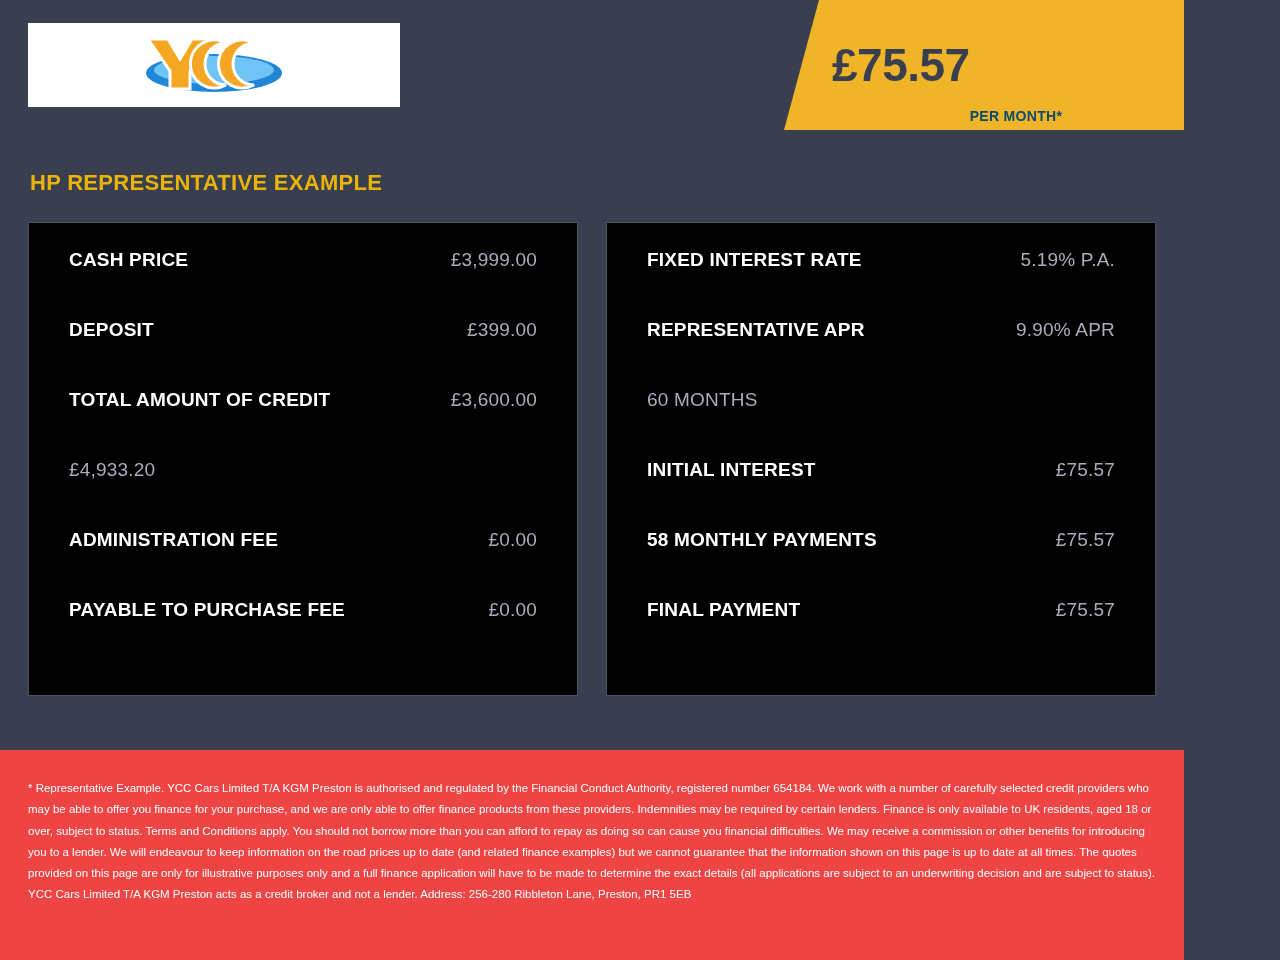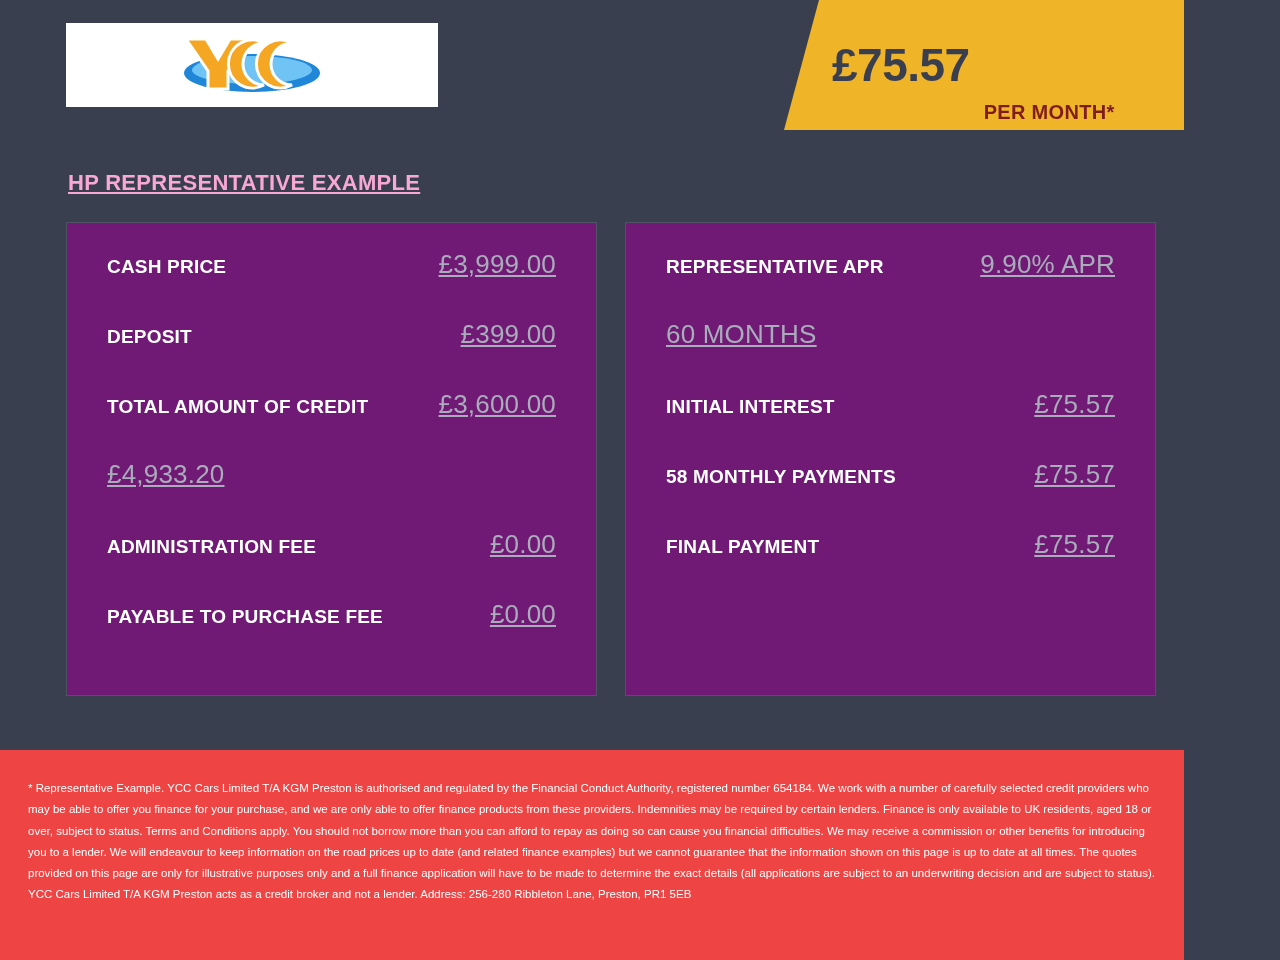--- a/index.html
+++ b/index.html
@@ -9,21 +9,20 @@
     background: #3a3f50;
     font-family: "Liberation Sans", sans-serif;
     overflow: hidden;
   }
 
   .page {
     position: relative;
     width: 1184px;
     height: 960px;
     background: #3a3f50;
-    padding-left: 38px;
   }
 
   
   .header {
     position: relative;
     height: 130px;
     background: #3a3f50;
     overflow: hidden;
   }
 
@@ -59,81 +58,78 @@
   }
 
   .price-amount {
     font-size: 46px;
     font-weight: bold;
     color: #3a3f50;
     letter-spacing: -0.5px;
     line-height: 1;
   }
   .price-suffix {
-    font-size: 20px;
-    font-weight: bold;
-    color: #7f1d1d;
-    margin-left: 14px;
+    font-size: 14px;
+    font-weight: bold;
+    color: #0c4a6e;
     letter-spacing: 0.3px;
     align-self: flex-end;
     padding-bottom: 6px;
   }
 
   
   .body-wrap {
     padding: 0 28px;
     background: #3a3f50;
   }
 
   .section-title {
     font-size: 22px;
     font-weight: bold;
-    color: #f9a8d4;
+    color: #eab308;
     letter-spacing: 0.3px;
     padding-top: 40px;
     padding-bottom: 26px;
     padding-left: 2px;
-    text-decoration: underline;
   }
 
   .panels {
     display: flex;
     gap: 28px;
     padding-bottom: 24px;
   }
 
   .panel {
     flex: 1;
-    background: #701a75;
+    background: #000000;
     border: 1px solid #4e5466;
     padding: 26px 40px 26px 40px;
   }
 
   .row {
     display: flex;
     align-items: baseline;
     justify-content: space-between;
     height: 70px;
   }
 
   .row-label {
     font-size: 19px;
     font-weight: bold;
     color: #ffffff;
     letter-spacing: 0.2px;
     white-space: nowrap;
   }
 
   .row-value {
-    font-size: 26px;
+    font-size: 19px;
     color: #a9adbb;
     font-weight: normal;
     white-space: nowrap;
     letter-spacing: 0.2px;
-    text-decoration: underline;
   }
 
   
   .footer {
     position: absolute;
     left: 0;
     right: 0;
     bottom: 0;
     top: 750px;
     background: #ef4444;
@@ -198,20 +194,24 @@
           <span class="row-value">£0.00</span>
         </div>
         <div class="row">
           <span class="row-label">PAYABLE TO PURCHASE FEE</span>
           <span class="row-value">£0.00</span>
         </div>
       </div>
 
       <div class="panel">
         <div class="row">
+          <span class="row-label">FIXED INTEREST RATE</span>
+          <span class="row-value">5.19% P.A.</span>
+        </div>
+        <div class="row">
           <span class="row-label">REPRESENTATIVE APR</span>
           <span class="row-value">9.90% APR</span>
         </div>
         <div class="row">
           <span class="row-value">60 MONTHS</span>
         </div>
         <div class="row">
           <span class="row-label">INITIAL INTEREST</span>
           <span class="row-value">£75.57</span>
         </div>

